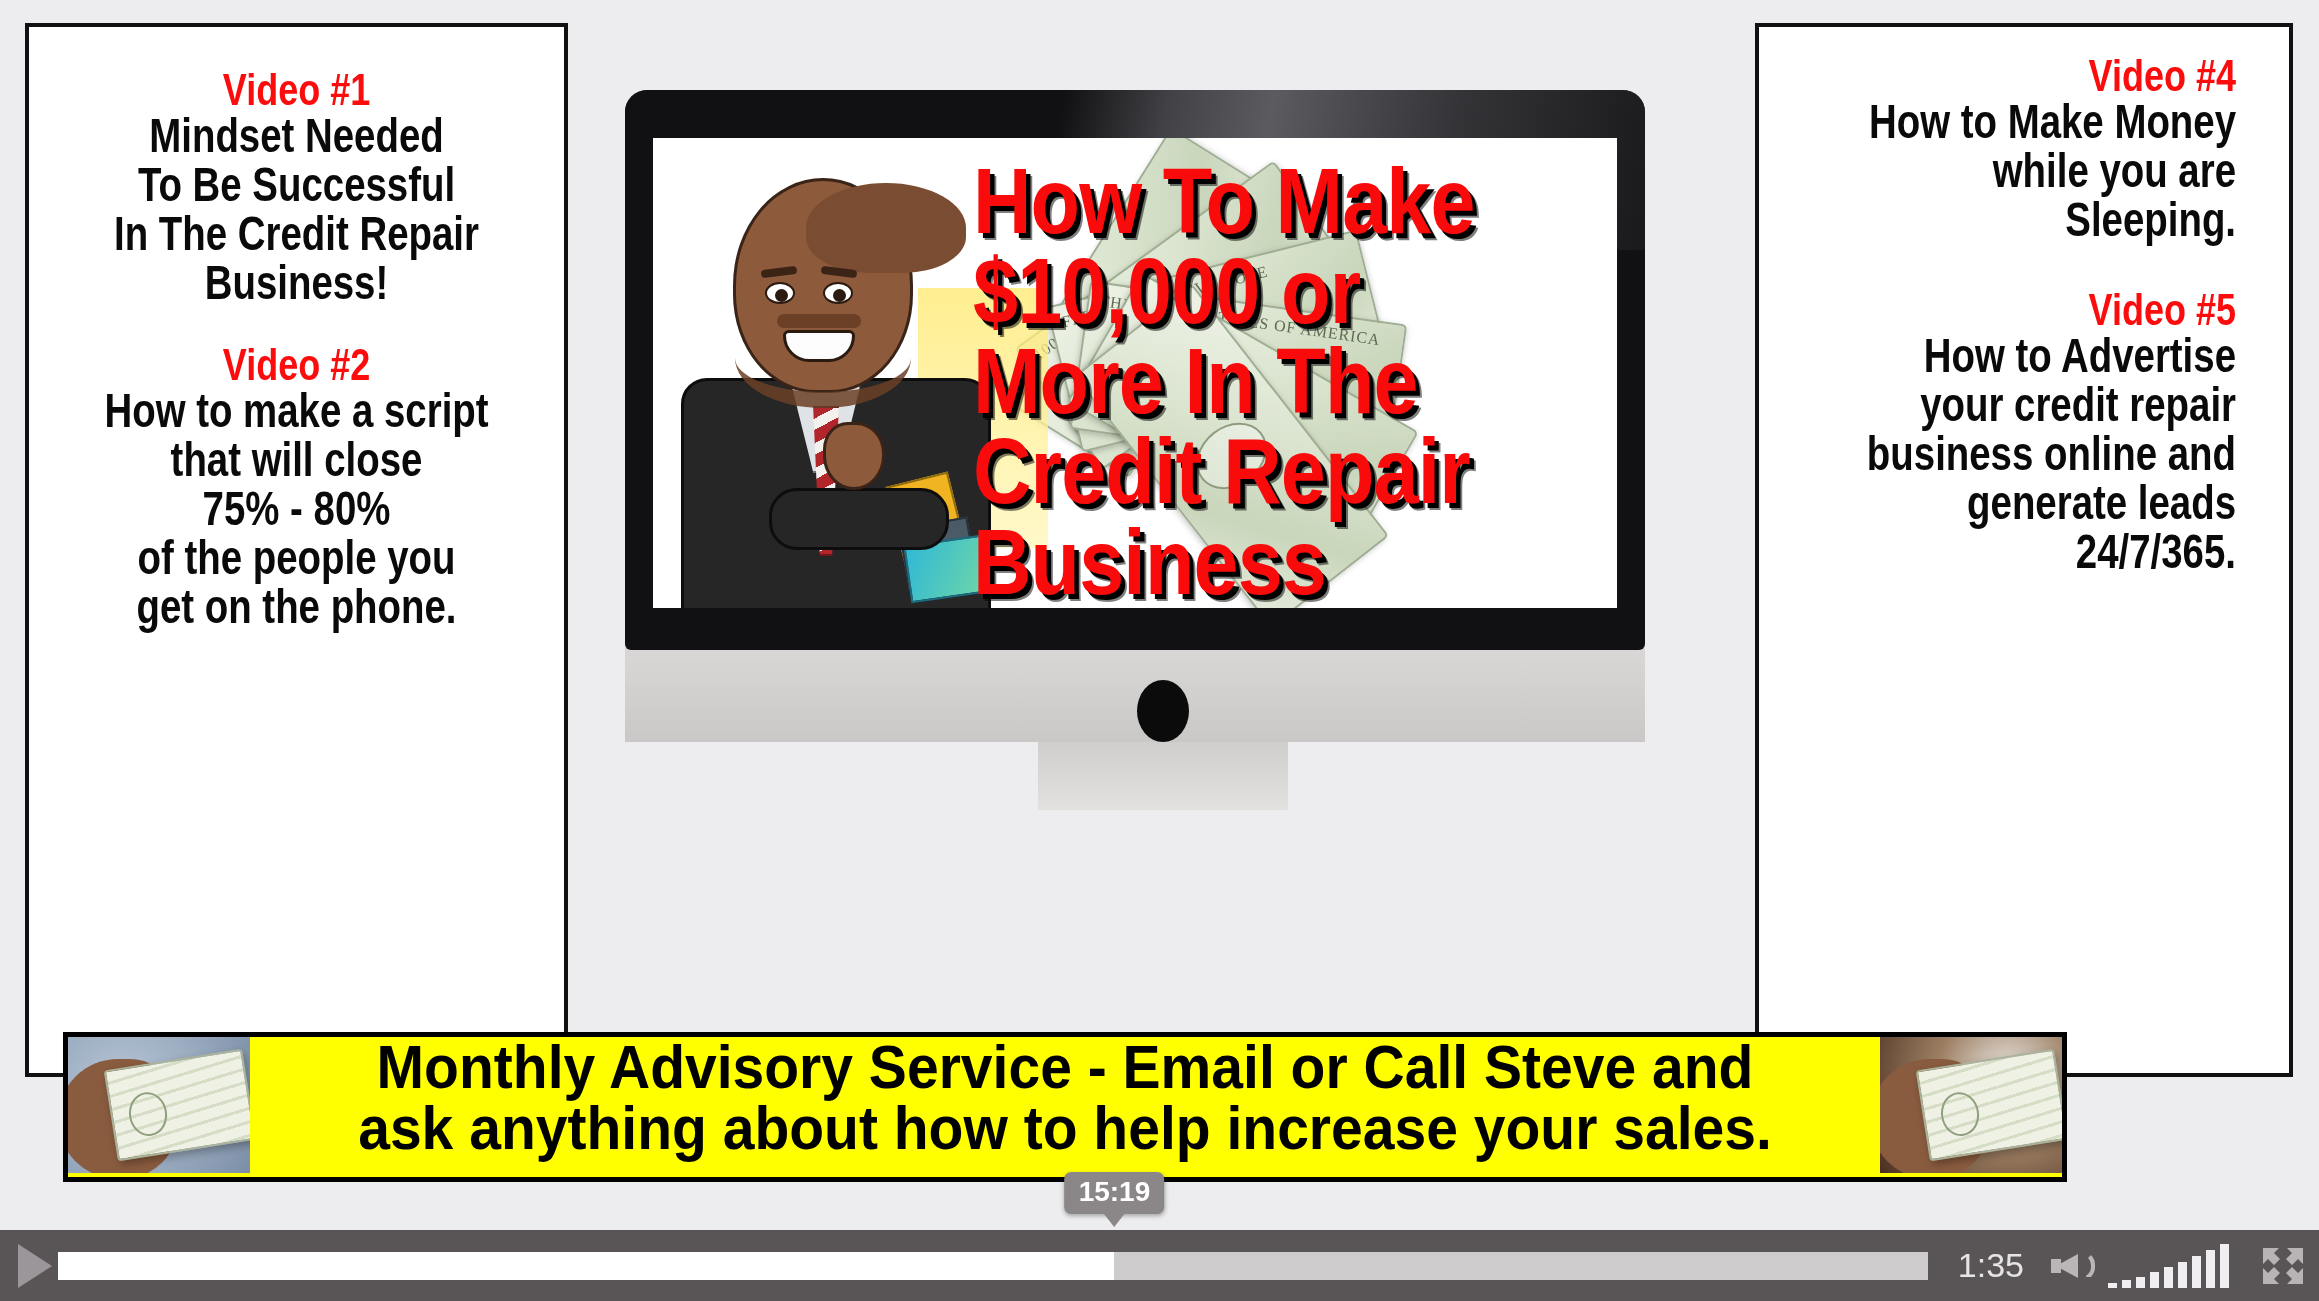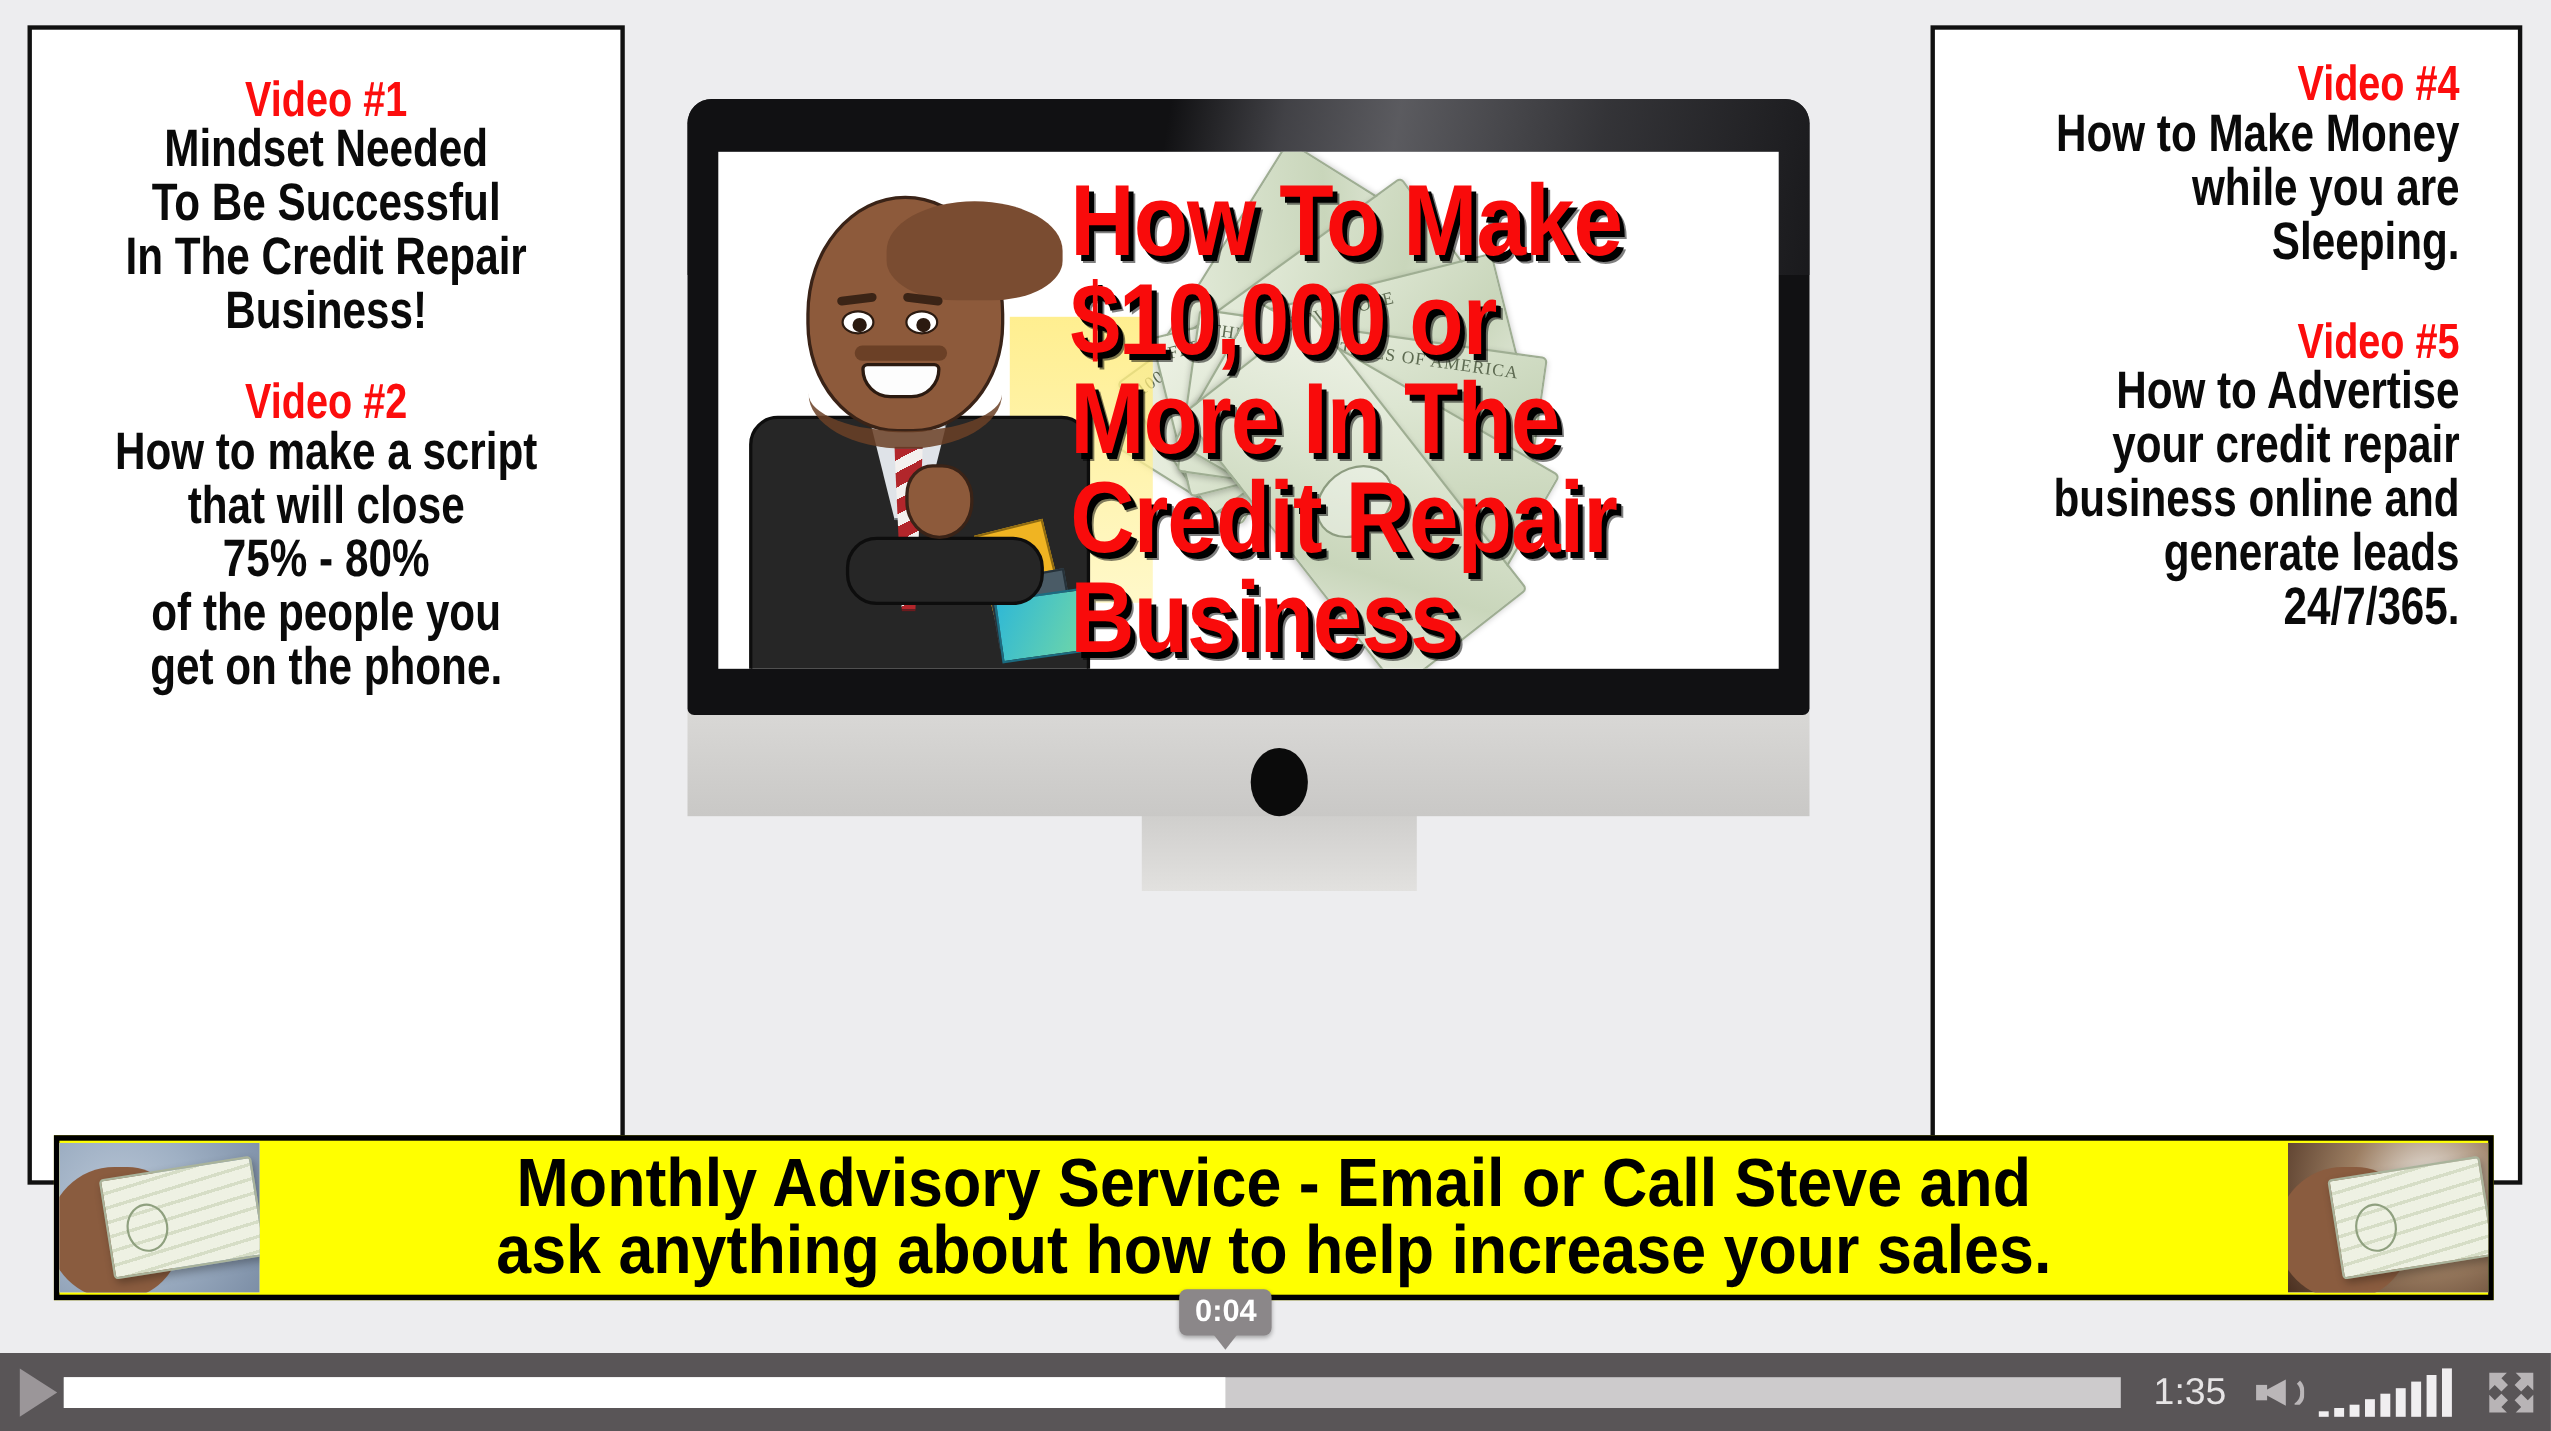--- a/index.html
+++ b/index.html
@@ -209,25 +209,25 @@
     line-height: 0.98;
     letter-spacing: -1px;
     transform: scaleX(0.88);
     transform-origin: left center;
     text-shadow: 5px 5px 0 #000, 7px 7px 0 rgba(0,0,0,.5);
     white-space: pre-line;
   }
 
   
   #advisory {
-    position: absolute; left: 49px; top: 1032px;
-    width: 2218px; height: 150px;
+    position: absolute; left: 63px; top: 1032px;
+    width: 2004px; height: 150px;
     background: #ffff00;
     border: 5px solid #000000;
-    display: flex; align-items: center;
+    display: flex; 
   }
   .adv-photo {
     width: 182px; height: 136px; flex: 0 0 auto;
     position: relative; overflow: hidden;
     background: #cfd6e0;
   }
   .adv-photo .bgwash {
     position: absolute; inset: 0;
     background: radial-gradient(circle at 30% 40%, #b9c6d6 0%, #9fb0c4 45%, #7c8ea6 100%);
   }
@@ -454,21 +454,21 @@
   <div id="controls">
 
     <div id="play-btn">
       <div id="play-tri"></div>
     </div>
 
     <div id="seek-wrap">
       <div id="seek-track">
         <div id="seek-fill" style="width: 56.5%;"></div>
       </div>
-      <div id="tooltip" style="left: 56.5%;">0:04</div>
+      <div id="tooltip" style="left: 56.5%;">15:19</div>
     </div>
 
     <div id="duration">1:35</div>
 
     <div id="speaker">
       <div id="spk-box"></div>
       <div id="spk-body"></div>
       <div id="spk-wave1"></div>
     </div>
 

